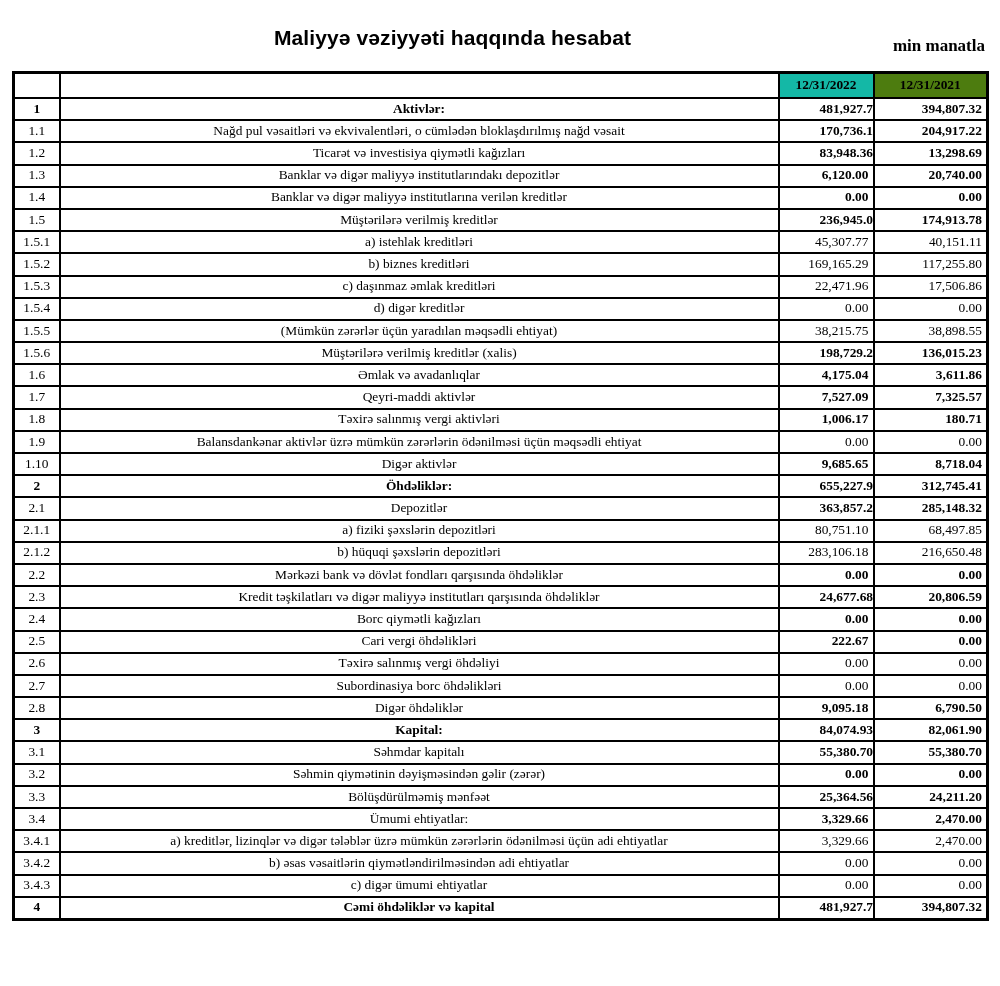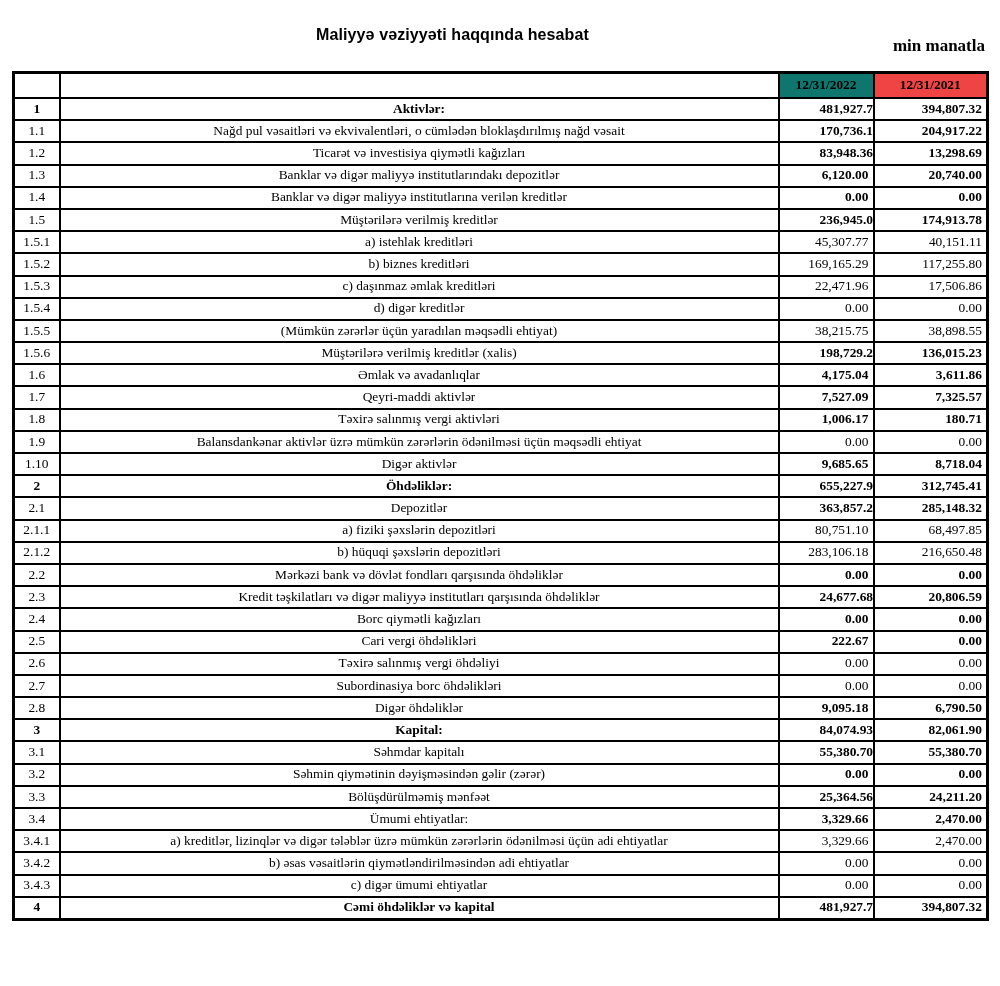--- a/index.html
+++ b/index.html
@@ -10,21 +10,21 @@
     color:#000000;
     position:relative;
     overflow:hidden;
   }
   .report-title{
     position:absolute;
     top:26px;left:0;width:905px;
     text-align:center;
     font-family:"Liberation Sans","DejaVu Sans",sans-serif;
     font-weight:700;
-    font-size:16px;
+    font-size:21px;
     letter-spacing:0.1px;
   }
   .unit-note{
     position:absolute;
     top:36px;right:15px;
     font-weight:700;
     font-size:17px;
   }
   table.fin{
     position:absolute;
@@ -83,22 +83,22 @@
   <colgroup>
     <col style="width:46px">
     <col style="width:719px">
     <col style="width:95px">
     <col style="width:114px">
   </colgroup>
   <thead>
     <tr>
       <th></th>
       <th></th>
-      <th class="date-cell" style="background: #0f766e;">12/31/2022</th>
-      <th class="date-cell" style="background: #ef4444;">12/31/2021</th>
+      <th class="date-cell" style="background: #14b8a6;">12/31/2022</th>
+      <th class="date-cell" style="background: #4d7c0f;">12/31/2021</th>
     </tr>
   </thead>
   <tbody>
       <tr class="section boldvals">
         <td class="num-col">1</td>
         <td class="label-col">Aktivlər:</td>
         <td class="val-col">481,927.72</td>
         <td class="val-col">394,807.32</td>
       </tr>
       <tr class="boldvals">

